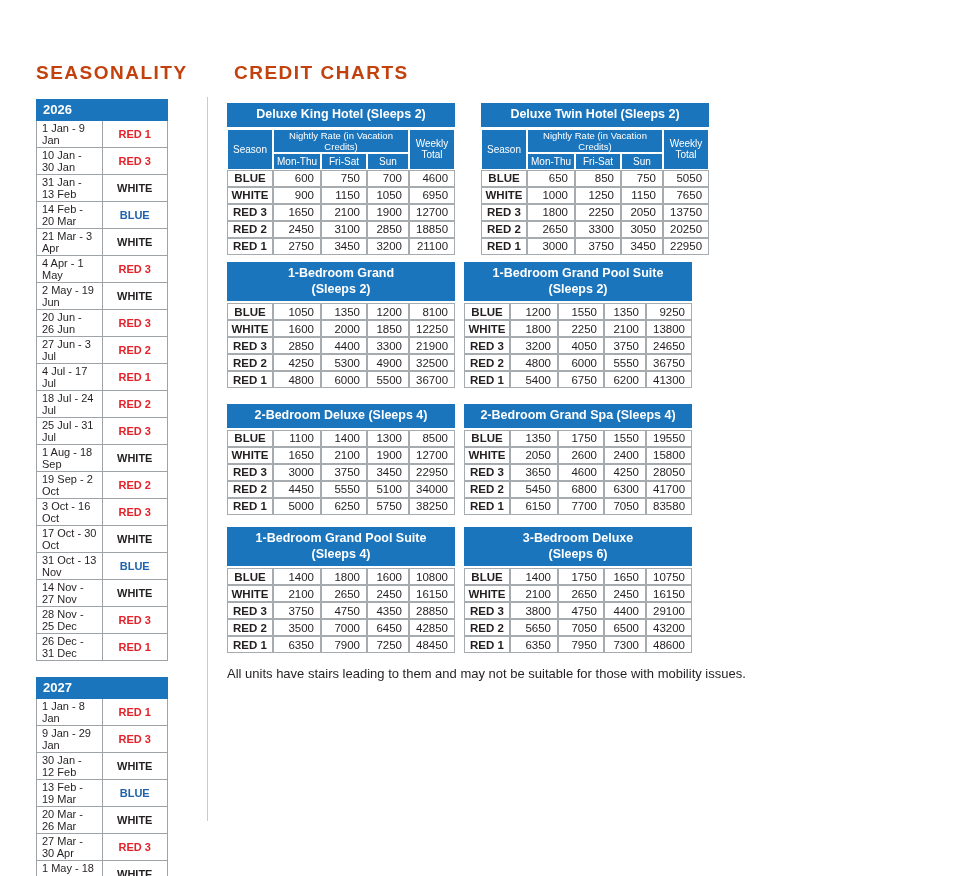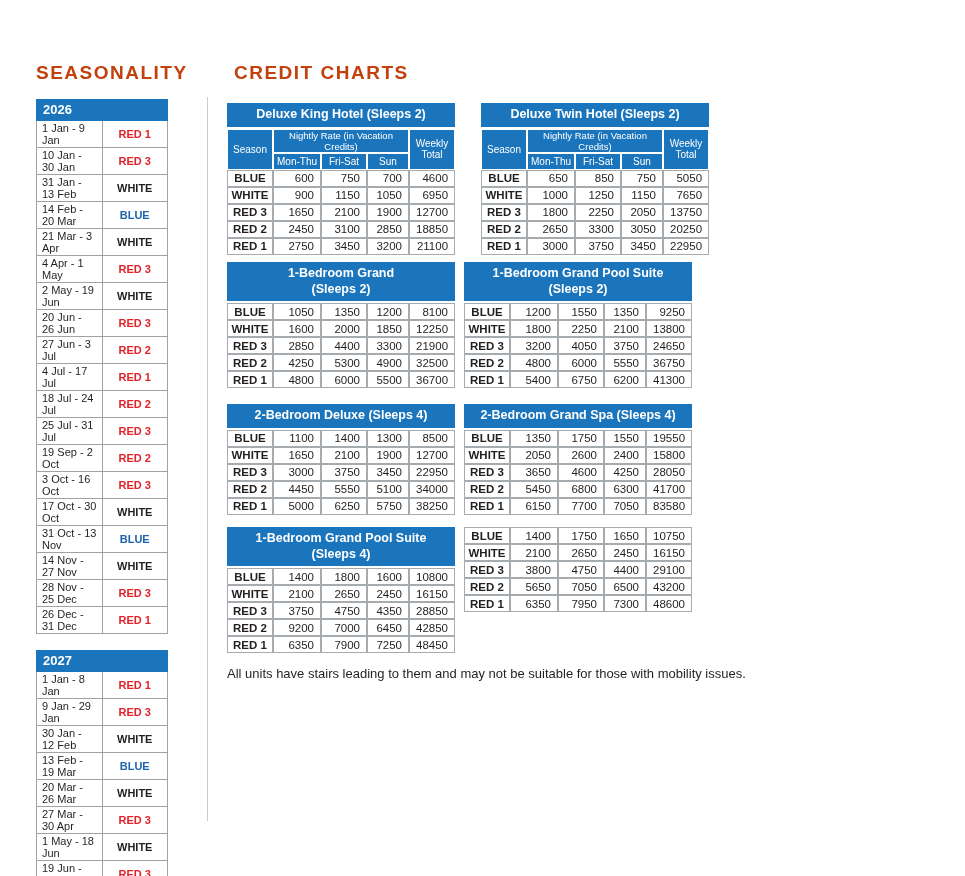--- a/index.html
+++ b/index.html
@@ -134,20 +134,24 @@
           </tr>
           <tr>
             <td class="date-cell">18 Jul - 24 Jul</td>
             <td class="season-cell s-red">RED 2</td>
           </tr>
           <tr>
             <td class="date-cell">25 Jul - 31 Jul</td>
             <td class="season-cell s-red">RED 3</td>
           </tr>
           <tr>
+            <td class="date-cell">1 Aug - 18 Sep</td>
+            <td class="season-cell s-black">WHITE</td>
+          </tr>
+          <tr>
             <td class="date-cell">19 Sep - 2 Oct</td>
             <td class="season-cell s-red">RED 2</td>
           </tr>
           <tr>
             <td class="date-cell">3 Oct - 16 Oct</td>
             <td class="season-cell s-red">RED 3</td>
           </tr>
           <tr>
             <td class="date-cell">17 Oct - 30 Oct</td>
             <td class="season-cell s-black">WHITE</td>
@@ -589,21 +593,21 @@
           </tr>
           <tr>
             <td class="ct-label s-red">RED 3</td>
             <td class="num-cell">3750</td>
             <td class="num-cell">4750</td>
             <td class="num-cell">4350</td>
             <td class="num-cell">28850</td>
           </tr>
           <tr>
             <td class="ct-label s-red">RED 2</td>
-            <td class="num-cell">9200</td>
+            <td class="num-cell">3500</td>
             <td class="num-cell">7000</td>
             <td class="num-cell">6450</td>
             <td class="num-cell">42850</td>
           </tr>
           <tr>
             <td class="ct-label s-red">RED 1</td>
             <td class="num-cell">6350</td>
             <td class="num-cell">7900</td>
             <td class="num-cell">7250</td>
             <td class="num-cell">48450</td>
@@ -614,20 +618,26 @@
   <table class="credit-table ct-7">
     <colgroup>
       <col style="width:46px">
           <col style="width:48px">
           <col style="width:46px">
           <col style="width:42px">
           <col style="width:46px">
     </colgroup>
     <tbody>
           <tr>
+            <th class="ct-title" colspan="5">
+              <div>3-Bedroom Deluxe</div>
+              <div>(Sleeps 6)</div>
+            </th>
+          </tr>
+          <tr>
             <td class="ct-label s-blue">BLUE</td>
             <td class="num-cell">1400</td>
             <td class="num-cell">1750</td>
             <td class="num-cell">1650</td>
             <td class="num-cell">10750</td>
           </tr>
           <tr>
             <td class="ct-label s-black">WHITE</td>
             <td class="num-cell">2100</td>
             <td class="num-cell">2650</td>

